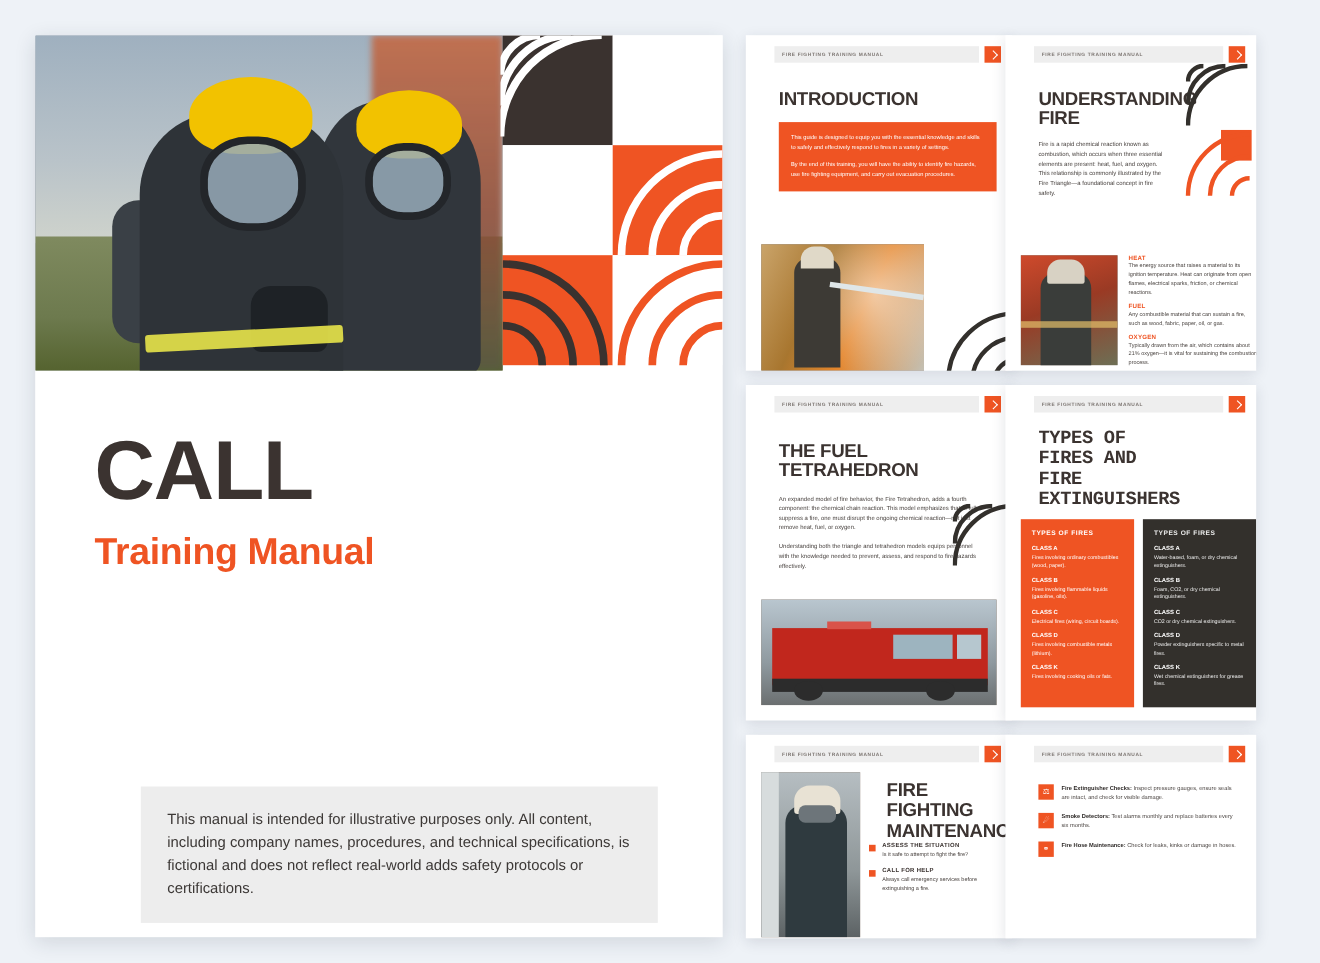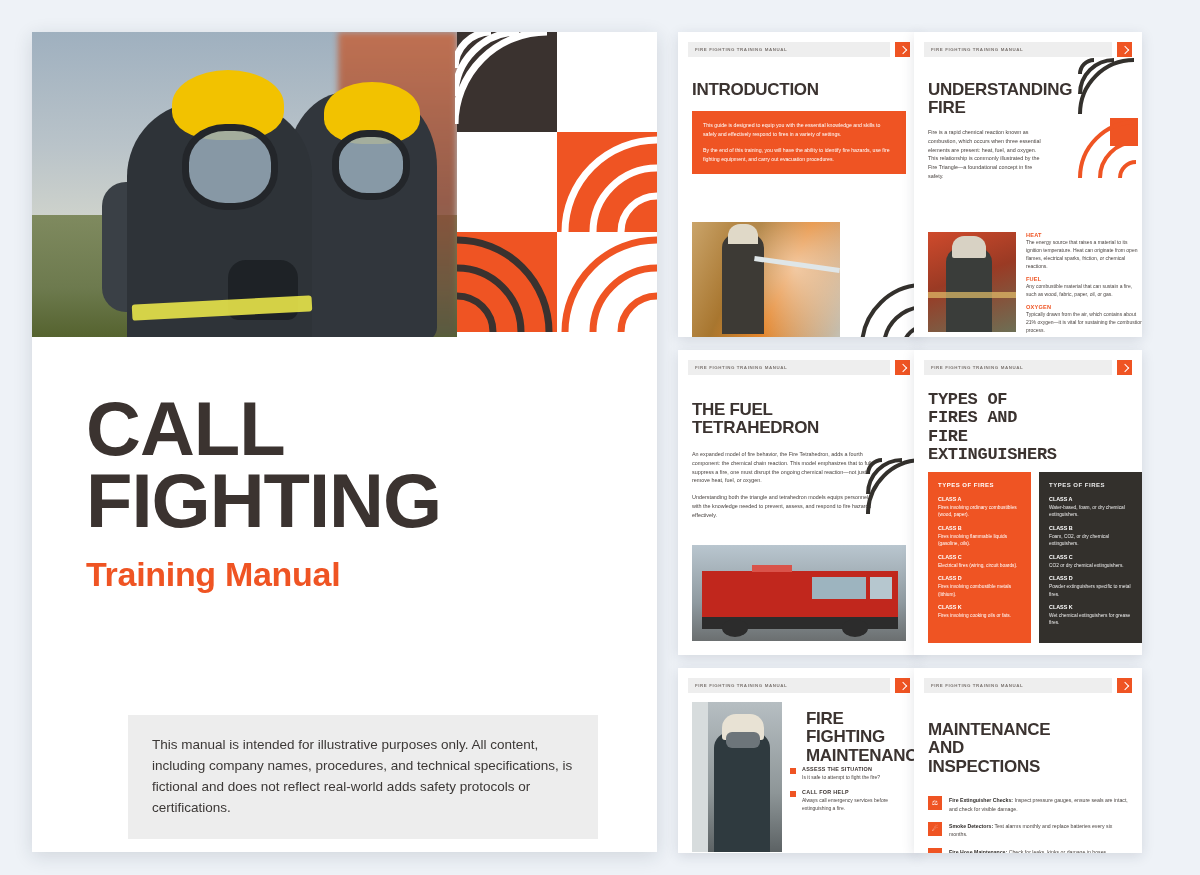--- a/index.html
+++ b/index.html
@@ -77,20 +77,21 @@
     position:absolute; left: 96px; top: 683px; width: 470px;
     background: #ededed; padding: 20px 24px;
     font-size: 13.5px; line-height: 1.55; color: #3c3836;
   }
 
   
   .slide {
     position: absolute; background: #fff;
     box-shadow: 0 3px 12px rgba(30,40,60,.13);
     overflow: hidden;
+    padding-left: 16px;
   }
   .s-col1 { left: 678px; width: 242px; }
   .s-col2 { left: 914px; width: 228px; }
   .s-row1 { top: 32px; height: 305px; }
   .s-row2 { top: 350px; height: 305px; }
   .s-row3 { top: 668px; height: 185px; }
 
   .sl-head { display:flex; align-items:center; padding: 10px 10px 0 10px; }
   .sl-head-bar {
     flex: 1; height: 15px; background:#eeeeee;
@@ -213,21 +214,20 @@
               <path d="M0 36 A64 64 0 0 1 64 100"></path>
               <path d="M0 64 A36 36 0 0 1 36 100"></path>
             </g>
           </svg>
         </div>
       </div>
     </div>
 
     <div class="cover-body">
       <div class="title-line">CALL</div>
-      <div class="title-line">FIGHTING</div>
       <div class="subtitle">Training Manual</div>
     </div>
 
     <div class="disclaimer">This manual is intended for illustrative purposes only. All content, including company names, procedures, and technical specifications, is fictional and does not reflect real-world adds safety protocols or certifications.</div>
   </div>
 
   <div class="slide s-col1 s-row1">
     <div class="sl-head">
       <div class="sl-head-bar">
         <span>FIRE FIGHTING TRAINING MANUAL</span>
@@ -409,21 +409,20 @@
     </div>
   </div>
 
   <div class="slide s-col2 s-row3">
     <div class="sl-head">
       <div class="sl-head-bar">
         <span>FIRE FIGHTING TRAINING MANUAL</span>
       </div>
       <div class="sl-head-sq"></div>
     </div>
-    <div class="sl-title" style="margin-top:28px;width:180px;">MAINTENANCE AND INSPECTIONS</div>
 
     <div style="margin-top:20px;">
       <div class="maint-item">
         <div class="maint-ico">⚖</div>
         <div class="maint-tx">
           <b>Fire Extinguisher Checks:</b>
           <span>Inspect pressure gauges, ensure seals are intact, and check for visible damage.</span>
         </div>
       </div>
       <div class="maint-item">

